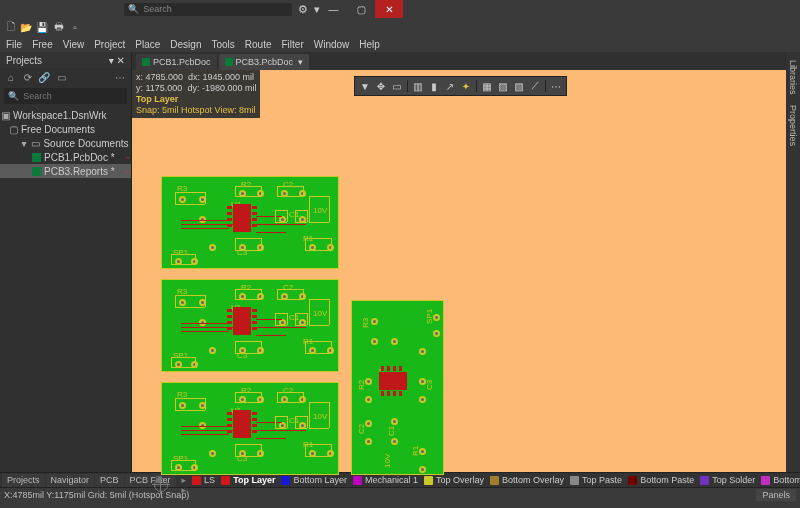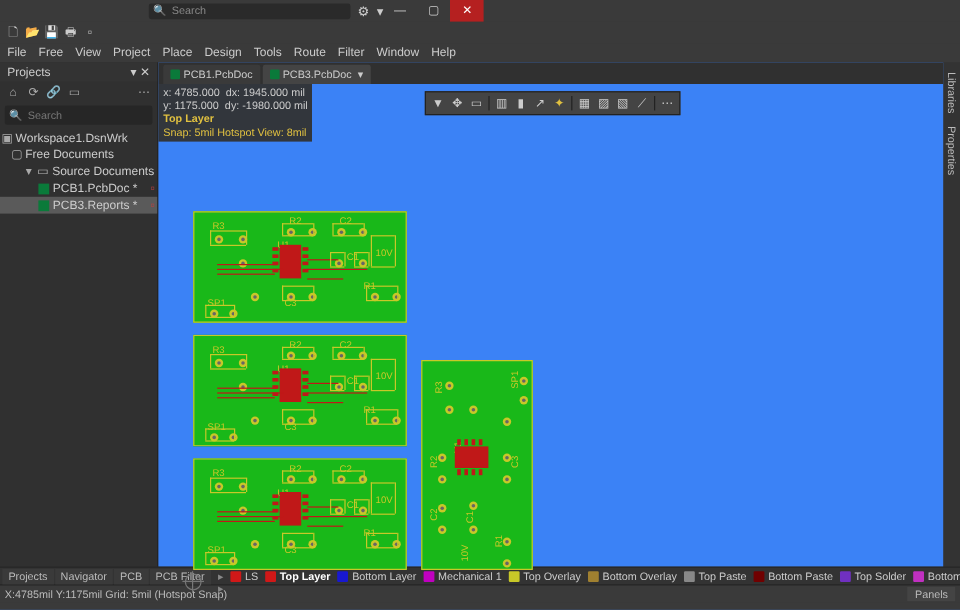--- a/index.html
+++ b/index.html
@@ -17,21 +17,21 @@
 .sidebar{width:131px;background:#303030;display:flex;flex-direction:column;border-right:1px solid #222}
 .sb-title{height:16px;padding:0 6px;display:flex;align-items:center;justify-content:space-between;font-size:10px;color:#ccc;background:#333}
 .sb-tb{height:18px;display:flex;align-items:center;gap:3px;padding:0 4px}
 .sb-tb .tbi{width:14px;height:14px;display:flex;align-items:center;justify-content:center;color:#aaa;font-size:10px}
 .sb-search{height:16px;margin:2px 4px;background:#262626;border-radius:2px;display:flex;align-items:center;padding:0 4px;color:#777;font-size:9px;gap:4px}
 .tree{padding:2px 0;font-size:10px}
 .tree .node{display:flex;align-items:center;height:14px;padding:0 2px;gap:3px}
 .tree .i{width:8px;display:flex;justify-content:center;color:#aaa}
 .tree .lbl{white-space:nowrap}
 .tree .sel{background:#5a5a5a}
-.canvas-area{flex:1;position:relative;background:#3b82f6}
+.canvas-area{flex:1;position:relative;background:#fdba74}
 .tabs{height:18px;background:#303030;display:flex;align-items:flex-end;padding:0 4px;gap:2px}
 .tab{height:16px;padding:0 6px;display:flex;align-items:center;gap:3px;background:#3a3a3a;font-size:9px;color:#ccc;border-top-left-radius:2px;border-top-right-radius:2px}
 .tab.active{background:#444}
 .tab .dot{width:8px;height:8px;background:#0a7a3a;border-radius:1px}
 .hud{position:absolute;top:18px;left:0;background:rgba(50,50,50,.95);padding:2px 4px;font-size:9px;line-height:11px}
 .hud .tl{color:#e0c040;font-weight:bold}
 .hud .sn{color:#e0c040}
 .ptb{position:absolute;top:24px;left:222px;height:18px;background:#444;border:1px solid #222;display:flex;align-items:center;gap:2px;padding:0 3px}
 .ptb .pti{width:14px;height:14px;display:flex;align-items:center;justify-content:center;font-size:10px;color:#ccc}
 .ptb .pti.y{color:#e0c040}

